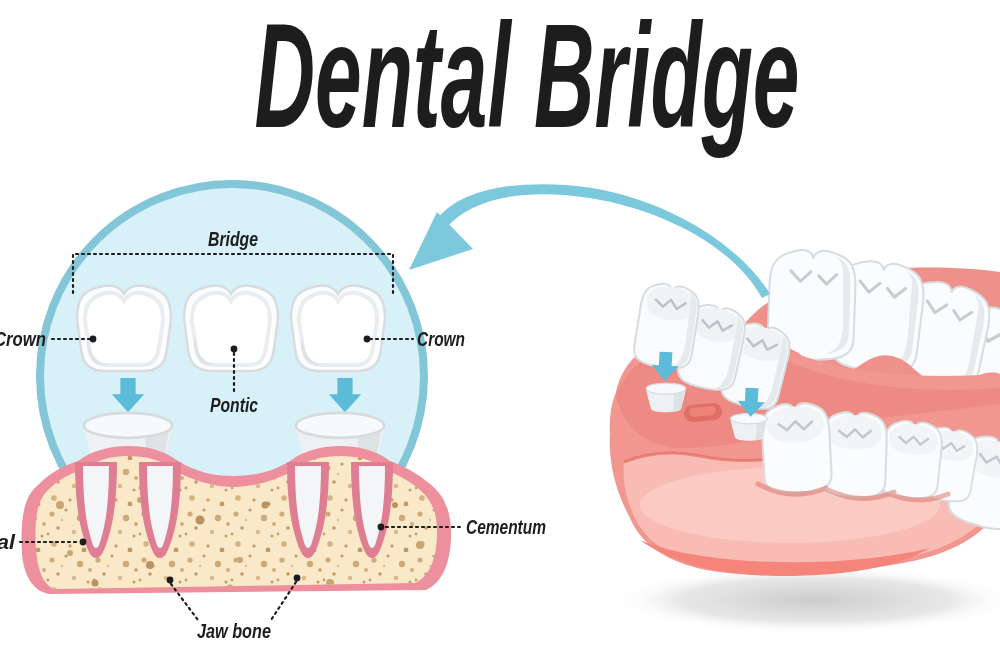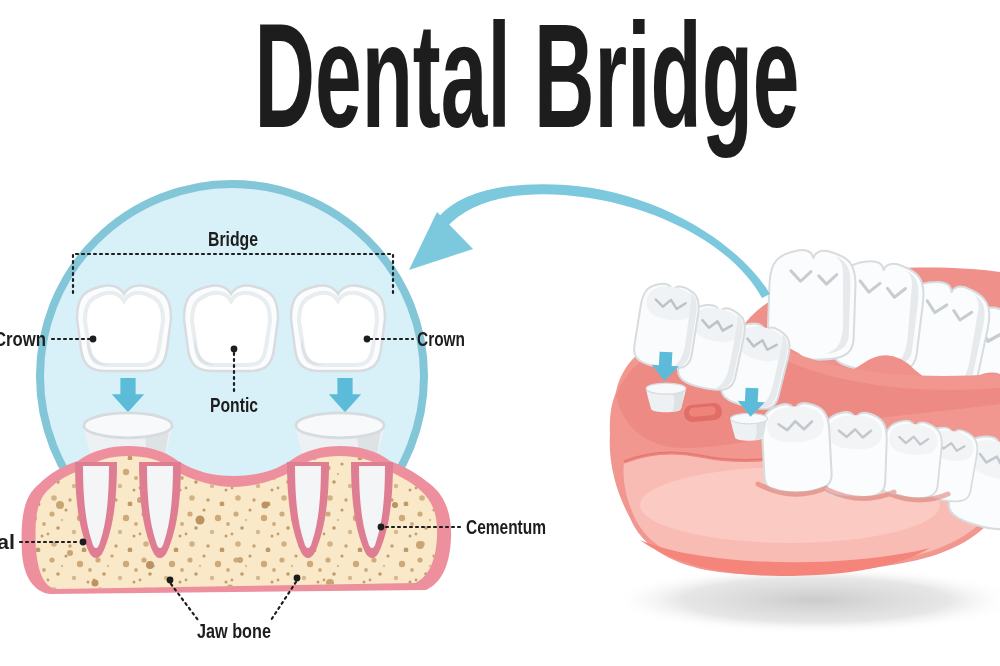--- a/index.html
+++ b/index.html
@@ -2,21 +2,21 @@
 <html style="--accent-blue: #5cbbd8; --arrow-blue: #7cc8dd; --circle-fill: #d8f0f8; --circle-ring: #82c6d8; --gum-pink: #f29690; --gum-rose: #ee8f9d; --socket-rose: #df7d92; --bone-cream: #f9e9c8; --bone-speckle: #caa778; --tooth-white: #fbfcfd; --tooth-outline: #d8dcde; --text-dark: #1d1d1d;"><head>
 <meta charset="utf-8">
 <style>
   :root{
     --accent-blue:#5cbbd8; --arrow-blue:#7cc8dd; --circle-fill:#d8f0f8; --circle-ring:#82c6d8;
     --gum-pink:#f29690; --gum-rose:#ee8f9d; --socket-rose:#df7d92; --bone-cream:#f9e9c8;
     --tooth-white:#fbfcfd; --tooth-outline:#d8dcde; --text-dark:#1d1d1d;
   }
   html,body{margin:0;padding:0;background:#fff;}
   #stage{position:relative;width:1000px;height:666px;background:#fff;overflow:hidden;
-         font-family:"Liberation Sans",sans-serif;}
+         font-family:"Liberation Sans",sans-serif;font-style:italic;}
   svg{position:absolute;inset:0;display:block;}
   .title{font-family:"Liberation Sans",sans-serif;font-weight:700;font-size:148px;fill:var(--text-dark);}
   .lbl{font-family:"Liberation Sans",sans-serif;font-weight:700;font-size:21px;fill:var(--text-dark);}
   .mid{text-anchor:middle;}
   .dotline{fill:none;stroke:var(--text-dark);stroke-width:2.2;stroke-dasharray:2 4;stroke-linecap:round;}
   .dot{fill:var(--text-dark);}
   .circleMain{fill:var(--circle-fill);stroke:var(--circle-ring);stroke-width:8;}
   .arrowAccent{fill:var(--accent-blue);}
   .curvedArrow{fill:var(--arrow-blue);}
   .gumOuter{fill:var(--gum-rose);}

